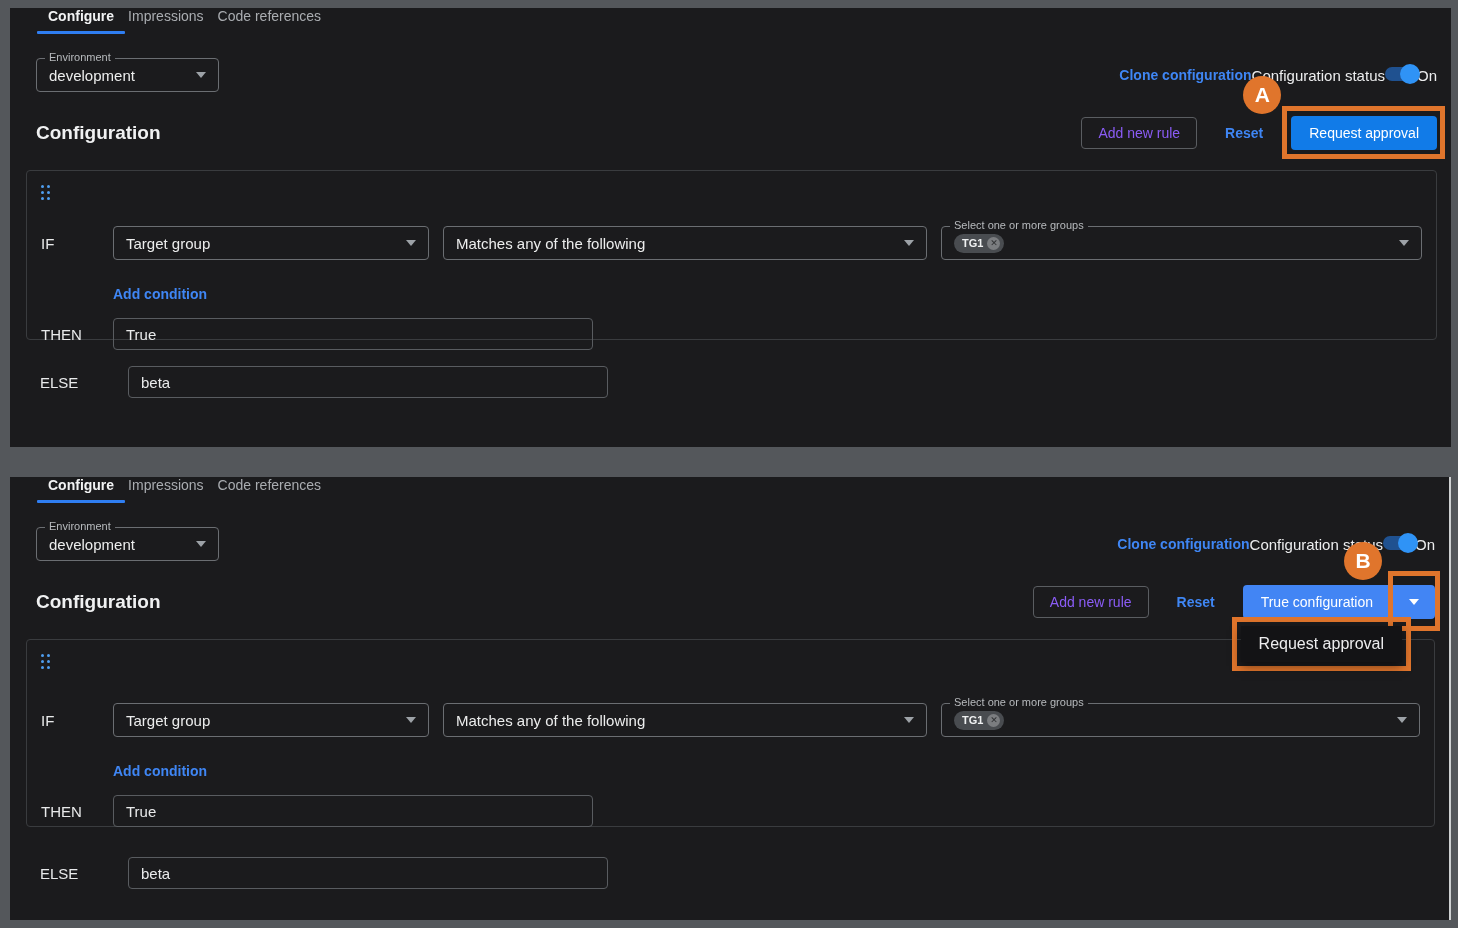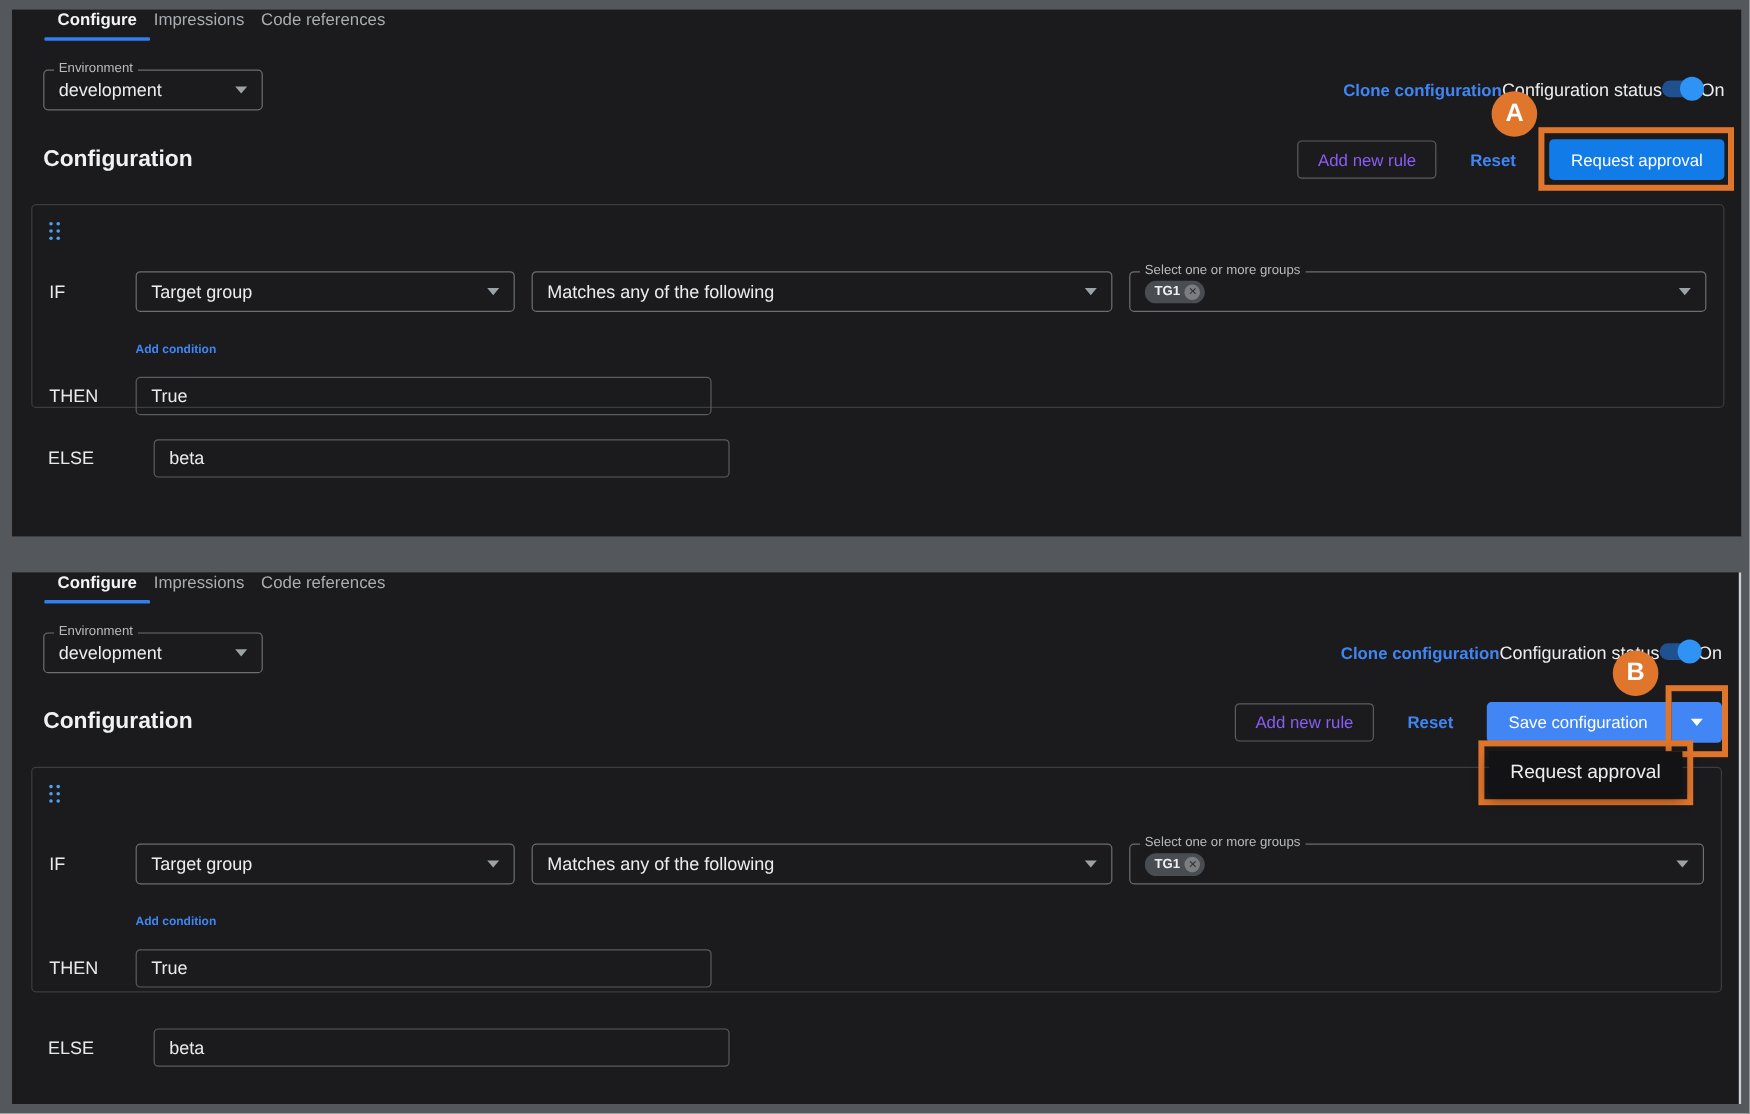--- a/index.html
+++ b/index.html
@@ -64,21 +64,21 @@
   .drag-handle { display:grid; grid-template-columns:3px 3px; grid-auto-rows:3px; gap:3px; width:max-content; margin:4px 0 0 0; cursor:grab; }
   .drag-handle i { background:#4f9ef0; border-radius:50%; }
   .if-row { display:flex; align-items:center; gap:14px; margin-top:26px; }
   .panel-b .if-row { margin-top:34px; }
   .row-label { width:58px; text-align:left; font-size:15px; color:#e9eaeb; flex:none; }
   .dd-field { width:316px; flex:none; }
   .dd-operator { width:484px; flex:none;gap:16px; }
   .dd-groups { flex:1; }
   .chip { background:#494c50; border-radius:10px; height:19px; display:inline-flex; align-items:center; gap:4px; padding:0 4px 0 8px; font-size:11px; font-weight:700; color:#f0f1f2; }
   .chip-x { width:13px; height:13px; border-radius:50%; background:#7b7d80; color:#303133; font-size:9px; font-weight:700; display:flex; align-items:center; justify-content:center; cursor:pointer; }
-  .add-condition { margin:26px 0 0 72px; display:inline-block; font-size:10px; }
+  .add-condition { margin:26px 0 0 72px; display:inline-block; font-size:14px; }
   .then-row { display:flex; align-items:center; gap:14px; margin-top:15px; }
   .val-input { background:transparent; border:1px solid #595c60; border-radius:4px; height:32px; width:480px; padding:0 12px; color:#e9eaeb; font-size:15px; font-family:inherit; }
   .else-row { display:flex; align-items:center; gap:30px; margin-top:26px; padding-left:14px; }
   .panel-b .else-row { margin-top:30px; }
 </style>
 </head>
 <body>
 
 <div class="frame">
 
@@ -183,21 +183,21 @@
         <span class="status-value">On</span>
       </div>
     </div>
 
     <div class="title-row">
       <h2 class="page-title">Configuration</h2>
       <div class="actions">
         <button class="btn-outline">Add new rule</button>
         <span class="link">Reset</span>
         <span class="split">
-          <button class="btn-primary btn-blue-b">Save configuration</button>
+          <button class="btn-primary btn-blue-b">True configuration</button>
           <span class="hl-wrap">
             <button class="btn-arrow">
                 <span class="chev"></span>
               </button>
             <span class="ring ring-b-arrow"></span>
             <span class="badge badge-b">B</span>
           </span>
         </span>
         <div class="menu-ring">
           <div class="menu">

